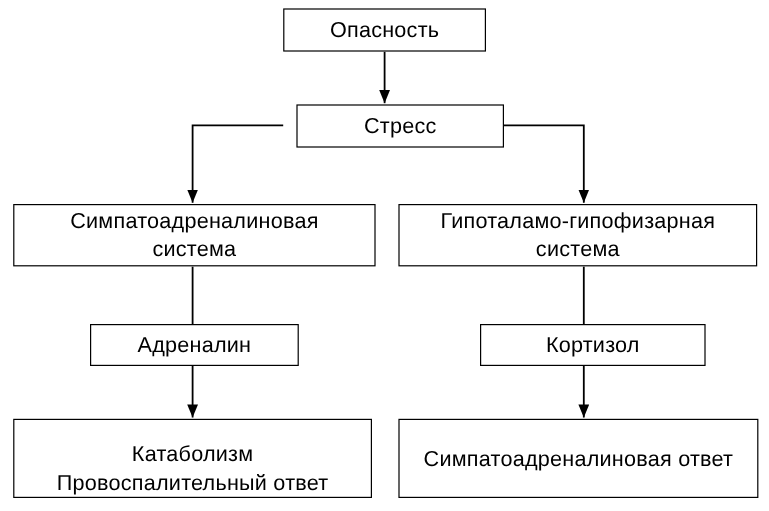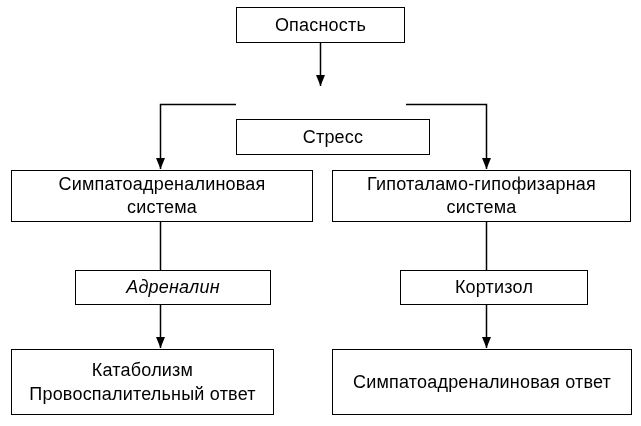--- a/index.html
+++ b/index.html
@@ -33,26 +33,26 @@
     flex-direction: column;
     align-items: center;
     justify-content: center;
     text-align: center;
     font-size: 18px;
     line-height: 23px;
     letter-spacing: 0.2px;
     white-space: nowrap;
   }
   .node-danger        { left: 236px; top: 7px;   width: 169px; height: 36px; }
-  .node-stress        { left: 236px; top: 87px;  width: 194px; height: 36px; margin-top: 32px; }
+  .node-stress        { left: 247px; top: 87px;  width: 173px; height: 36px; }
   .node-sympatho      { left: 11px;  top: 170px; width: 302px; height: 52px; }
   .node-hypothal      { left: 332px; top: 170px; width: 299px; height: 52px; }
-  .node-adrenaline    { left: 75px;  top: 270px; width: 196px; height: 35px; font-style: italic; }
+  .node-adrenaline    { left: 75px;  top: 270px; width: 174px; height: 35px; }
   .node-cortisol      { left: 400px; top: 270px; width: 188px; height: 35px; }
-  .node-catabolism    { left: 11px;  top: 349px; width: 263px; height: 66px; line-height: 24px; }
+  .node-catabolism    { left: 11px;  top: 349px; width: 299px; height: 66px; line-height: 24px; justify-content: flex-end; }
   .node-anabolism     { left: 332px; top: 349px; width: 300px; height: 66px; line-height: 24px; }
 </style>
 </head>
 <body>
 
 <div class="stage">
 
   <svg class="connectors" width="641" height="426" viewBox="0 0 641 426" xmlns="http://www.w3.org/2000/svg">
     <defs>
       <marker id="ah" viewBox="0 0 11 9" refX="11" refY="4.5" markerWidth="11" markerHeight="9" markerUnits="userSpaceOnUse" orient="auto">

